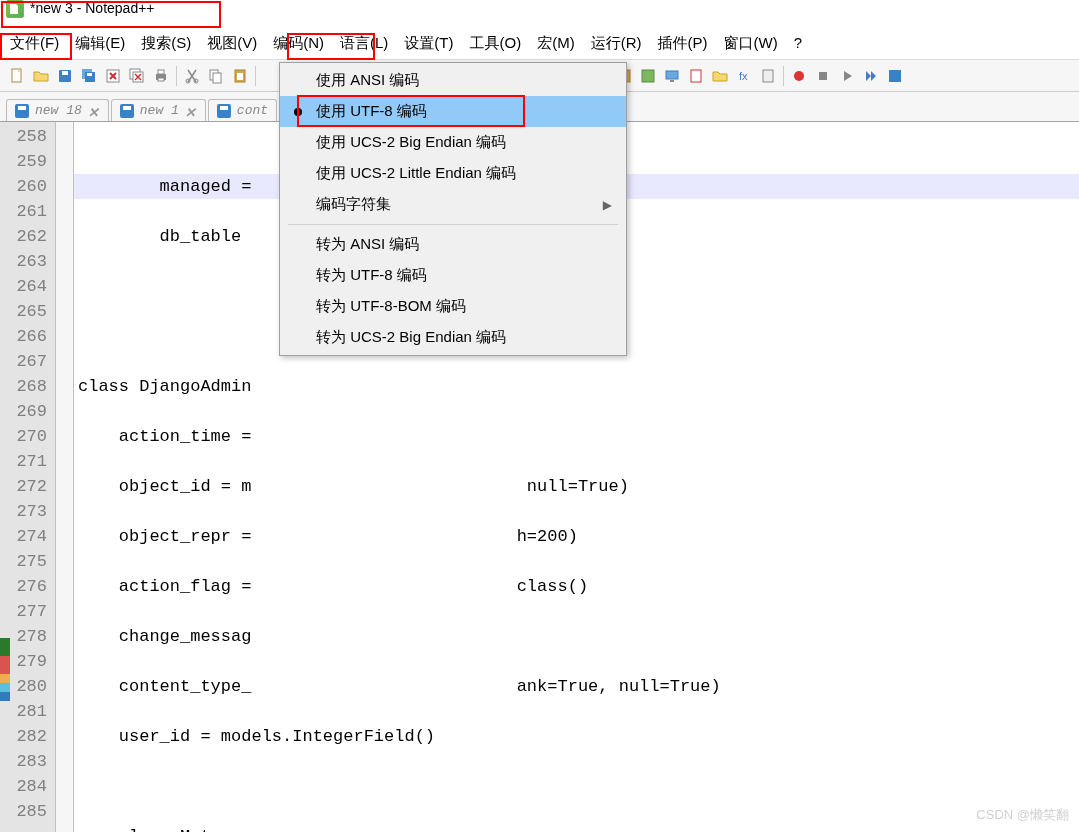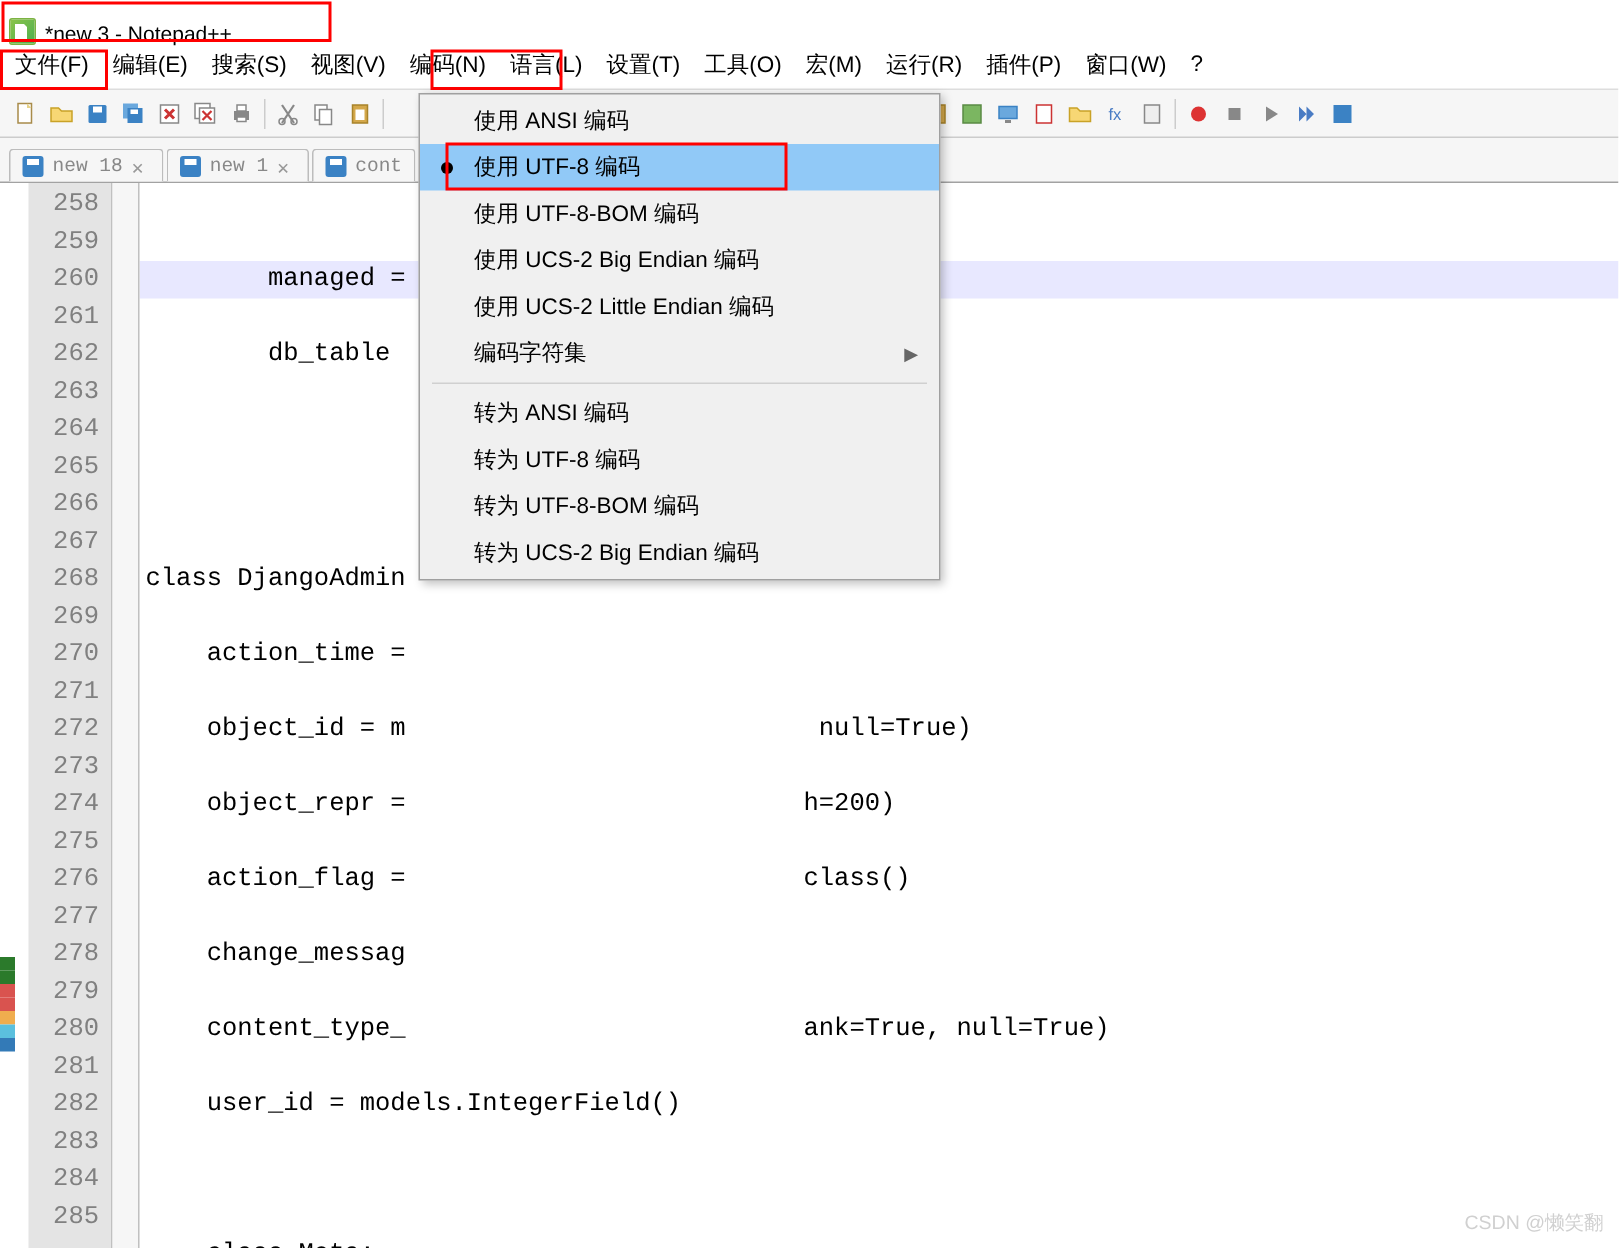--- a/index.html
+++ b/index.html
@@ -1,41 +1,41 @@
 <!DOCTYPE html>
 <html><head>
 <meta charset="utf-8">
 <style>
 * { margin: 0; padding: 0; box-sizing: border-box; }
 body { font-family: "Microsoft YaHei", "Segoe UI", sans-serif; font-size: 14px; background: #fff; overflow: hidden; width: 1079px; height: 832px; position: relative; }
 
-.titlebar { height: 30px; display: flex; align-items: flex-end; padding: 0 6px; gap: 6px; background: #fff; }
+.titlebar { height: 30px; display: flex; align-items: flex-start; padding: 0 6px; gap: 6px; background: #fff; }
 .app-icon { width: 18px; height: 18px; background: linear-gradient(135deg,#8bc34a,#4caf50); border: 1px solid #7cb342; border-radius: 2px; position: relative; }
 .app-icon::after { content: ""; position: absolute; inset: 3px; background: #fff; clip-path: polygon(0 0, 60% 0, 80% 20%, 80% 100%, 0 100%); }
 .title-text { font-size: 14px; color: #000; }
 
 .menubar { height: 30px; display: flex; align-items: flex-start; padding: 0 2px; border-bottom: 1px solid #ddd; }
 .menu-item { padding: 4px 8px; cursor: default; font-size: 15px; color: #000; position: relative; }
 .redbox-title { position: absolute; left: 1px; top: 1px; width: 220px; height: 27px; border: 2px solid #ff0000; pointer-events: none; }
 .redbox-file { position: absolute; left: 0; top: 33px; width: 72px; height: 27px; border: 2px solid #ff0000; pointer-events: none; }
 .redbox-enc  { position: absolute; left: 287px; top: 33px; width: 88px; height: 27px; border: 2px solid #ff0000; pointer-events: none; }
 .redbox-utf8 { position: absolute; left: 297px; top: 95px; width: 228px; height: 32px; border: 2px solid #ff0000; pointer-events: none; z-index: 30; }
 
 .toolbar { height: 32px; display: flex; align-items: center; gap: 2px; padding: 2px 6px; border-bottom: 1px solid #ccc; background: #f6f6f6; }
 .tb-btn { width: 22px; height: 22px; display: flex; align-items: center; justify-content: center; border-radius: 2px; color: #555; }
 .tb-btn svg { width: 16px; height: 16px; }
 .tb-sep { width: 1px; height: 20px; background: #ccc; margin: 0 2px; }
 
-.tabbar { height: 30px; display: flex; align-items: flex-end; padding: 4px 6px 0 6px; background: #f6f6f6; border-bottom: 1px solid #a2a2a2; gap: 2px; }
+.tabbar { height: 30px; display: flex; align-items: flex-end; padding: 4px 6px 0 6px; background: #f6f6f6; border-bottom: 1px solid #a2a2a2; gap: 2px; font-style: italic; }
 .tab { display: flex; align-items: center; gap: 6px; padding: 3px 8px; background: #f6f6f6; border: 1px solid #bcbcbc; border-bottom: none; font-size: 13px; color: #888; border-radius: 3px 3px 0 0; font-family: "Courier New", monospace; }
 .tab .disk { width: 14px; height: 14px; background: #3b82c4; border-radius: 2px; position: relative; }
 .tab .disk::after { content: ""; position: absolute; left: 3px; top: 2px; width: 8px; height: 4px; background: #fff; }
 .tab .close { width: 12px; height: 12px; color: #999; font-weight: bold; }
 
-.editor { display: flex; height: calc(832px - 122px); position: relative; margin-left: 19px; }
+.editor { display: flex; height: calc(832px - 122px); position: relative; }
 .gutter { width: 56px; background: #e4e4e4; border-right: 1px solid #c0c0c0; text-align: right; color: #808080; font-family: "Courier New", monospace; font-size: 17px; line-height: 25px; padding-top: 2px; padding-right: 8px; }
 .fold { width: 18px; background: #f6f6f6; border-right: 1px solid #c0c0c0; }
 .code { flex: 1; font-family: "Courier New", monospace; font-size: 17px; line-height: 25px; padding-top: 2px; padding-left: 4px; white-space: pre; color: #000; position: relative; }
 .code .hl { position: absolute; left: 0; right: 0; height: 25px; background: #e8e8ff; z-index: -1; }
 
 .dropdown { position: absolute; left: 279px; top: 62px; width: 348px; background: #f0f0f0; border: 1px solid #a0a0a0; box-shadow: 2px 2px 6px rgba(0,0,0,0.25); z-index: 20; padding: 2px 0; }
 .dd-item { display: flex; align-items: center; height: 31px; padding: 0 14px 0 36px; font-size: 15px; color: #000; position: relative; }
 .dd-item.selected { background: #91c9f7; }
 .dd-item .bullet { position: absolute; left: 14px; top: 50%; width: 8px; height: 8px; border-radius: 50%; background: #000; transform: translateY(-50%); }
 .dd-item .arrow { position: absolute; right: 14px; top: 50%; transform: translateY(-50%); color: #666; font-size: 12px; }
@@ -290,23 +290,20 @@
 
 <div class="dropdown">
   <div class="dd-item">
       <span>使用 ANSI 编码</span>
     </div>
   <div class="dd-item selected">
       <span class="bullet"></span>
       <span>使用 UTF-8 编码</span>
     </div>
   <div class="dd-item">
-      <span>使用 UTF-8-BOM 编码</span>
-    </div>
-  <div class="dd-item">
       <span>使用 UCS-2 Big Endian 编码</span>
     </div>
   <div class="dd-item">
       <span>使用 UCS-2 Little Endian 编码</span>
     </div>
   <div class="dd-item">
       <span>编码字符集</span>
       <span class="arrow">▶</span>
     </div>
   <div class="dd-sep"></div>

